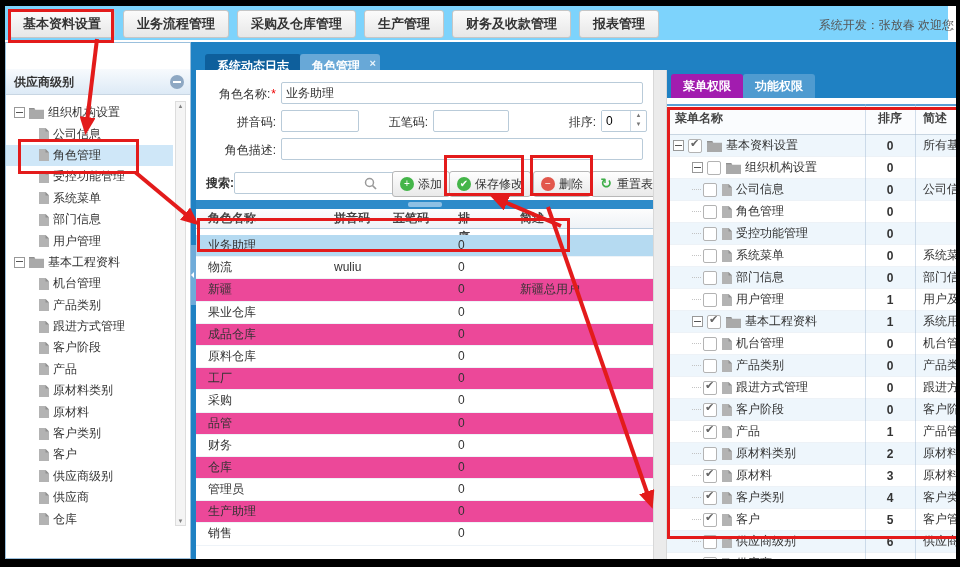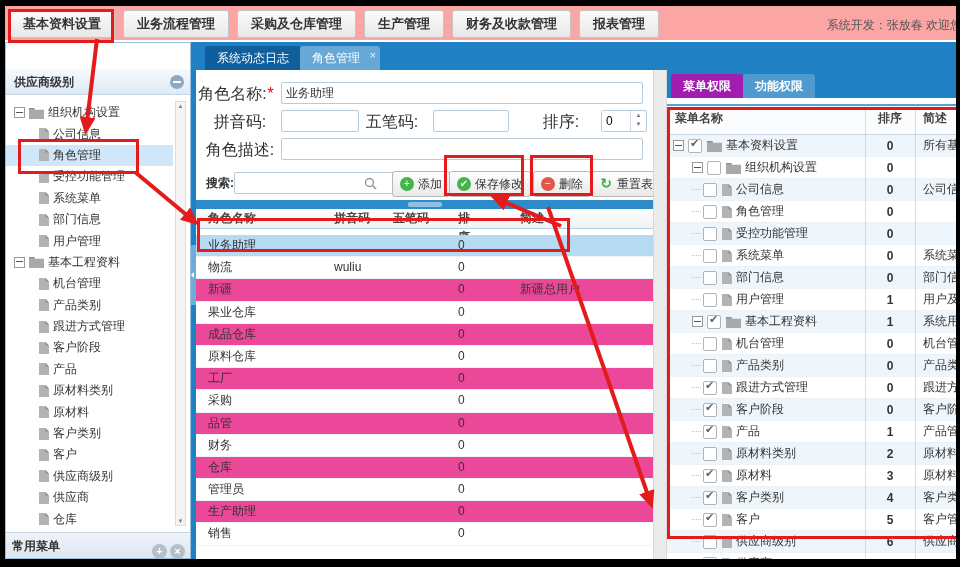--- a/index.html
+++ b/index.html
@@ -1,21 +1,21 @@
 <!DOCTYPE html>
 <html><head>
 <meta charset="utf-8">
 <style>
   html,body{margin:0;padding:0}
   body{width:960px;height:567px;background:#000;position:relative;overflow:hidden;
        font-family:"Liberation Sans","DejaVu Sans",sans-serif;}
   .frame{position:absolute;left:5px;top:6px;width:951px;height:553px;background:#fff;overflow:hidden}
 
   
-  .topbar{position:absolute;left:0;top:0;right:0;height:34px;background:#fca5a5}
+  .topbar{position:absolute;left:0;top:0;right:8px;height:34px;background:#7dd3fc}
   .mbtn{display:inline-block;margin:4px 4px 0 4px;padding:4px 13px;background:linear-gradient(#fbfbfb,#e7e7e7);
         border:1px solid #c6c6c6;border-radius:3px;font-size:13px;font-weight:bold;color:#333;cursor:pointer}
   .topright{position:absolute;right:-6px;top:11px;font-size:12px;color:#555;white-space:nowrap}
 
   
   .sidebar{position:absolute;left:0;top:36px;width:186px;bottom:0;background:#fff;border:1px solid #9bc0dd;box-sizing:border-box}
   .sb-head{position:absolute;left:0;top:0;right:0;height:26px;background:linear-gradient(#2f8cca,#1b74b4);color:#fff;
            font-size:12px;font-weight:bold;line-height:26px;padding-left:8px;box-sizing:border-box}
   .sb-collapse{position:absolute;right:6px;top:5px;width:16px;height:16px;border-radius:8px;background:#7ab1dc;
                color:#fff;font-size:8px;text-align:center;line-height:16px;cursor:pointer}
@@ -38,29 +38,29 @@
            border-top:1px solid #c6d2dd;font-size:12px;font-weight:bold;color:#333;line-height:26px;padding-left:6px;box-sizing:border-box;cursor:pointer}
   .ficons{position:absolute;right:5px;top:5px}
   .fic{display:inline-block;width:15px;height:15px;border-radius:8px;background:#b4bfc9;color:#fff;font-size:11px;
        line-height:15px;text-align:center;margin-left:3px;cursor:pointer}
 
   
   .vblue{position:absolute;left:186px;top:36px;width:5px;bottom:0;background:#1f81c3}
   .vhandle{position:absolute;left:0;top:203px;width:5px;height:60px;background:#6fabd9}
   .vhandle::after{content:"";position:absolute;left:0;top:27px;border-top:3px solid transparent;border-bottom:3px solid transparent;border-right:3px solid #fff}
   .tabstrip{position:absolute;left:191px;top:36px;right:0;height:28px;background:#1f81c3}
-  .tab{position:absolute;bottom:0;height:24px;line-height:24px;padding:0 12px;color:#fff;font-size:12px;font-weight:normal;
+  .tab{position:absolute;bottom:0;height:16px;line-height:24px;padding:0 12px;color:#fff;font-size:12px;font-weight:bold;
        border-radius:3px 3px 0 0;cursor:pointer;white-space:nowrap}
   .t-inactive{left:9px;background:#0e5f9c}
   .t-active{left:104px;background:#68a8d7;padding-right:20px}
   .tclose{position:absolute;right:4px;top:-3px;font-size:11px;color:#eaf4fc;cursor:pointer}
 
   
   .center{position:absolute;left:191px;top:64px;width:457px;bottom:0;background:#fff;overflow:hidden}
-  .flabel{position:absolute;font-size:16px;color:#333;line-height:24px;text-align:center}
+  .flabel{position:absolute;font-size:12px;color:#333;line-height:24px;text-align:right}
   .req{color:#e00;margin-left:1px}
   .finput{position:absolute;height:20px;border:1px solid #b9cbd9;border-radius:2px;font-size:12px;color:#333;
           padding:0 4px;box-sizing:content-box;outline:none}
   .l1{left:0;width:80px;top:12px}   .i1{left:85px;width:352px;top:12px}
   .l2{left:8px;width:72px;top:40px} .i2{left:85px;width:68px;top:40px}
   .l3{left:160px;width:72px;top:40px}.i3{left:237px;width:66px;top:40px}
   .l4{left:330px;width:70px;top:40px}
   .spinwrap{position:absolute;left:405px;top:40px;width:46px;height:22px;border:1px solid #b9cbd9;border-radius:2px;background:#fff;box-sizing:border-box}
   .spinwrap input{border:none;width:26px;height:18px;font-size:12px;padding:1px 4px;outline:none}
   .spin{position:absolute;right:0;top:0;bottom:0;width:15px;border-left:1px solid #cfdbe6;text-align:center}
@@ -301,24 +301,20 @@
               <path d="M0 0h6.5L10 3.5V12H0z" fill="#b3b3b3"></path>
               <path d="M6.5 0L10 3.5H6.5z" fill="#8f8f8f"></path>
             </svg></span>
     <span class="lbl">仓库</span>
   </div>
       </div>
     <div class="sb-scroll">
       <span class="su">▲</span>
       <span class="sd">▼</span>
     </div>
-    <div class="sb-foot">
-      <span>常用菜单</span>
-      <span class="ficons"><span class="fic">+</span><span class="fic">×</span></span>
-    </div>
   </div>
 
   <div class="vblue">
     <div class="vhandle"></div>
   </div>
 
   <div class="tabstrip">
     <div class="tab t-inactive"><span>系统动态日志</span></div>
     <div class="tab t-active"><span>角色管理</span><span class="tclose">×</span></div>
   </div>

